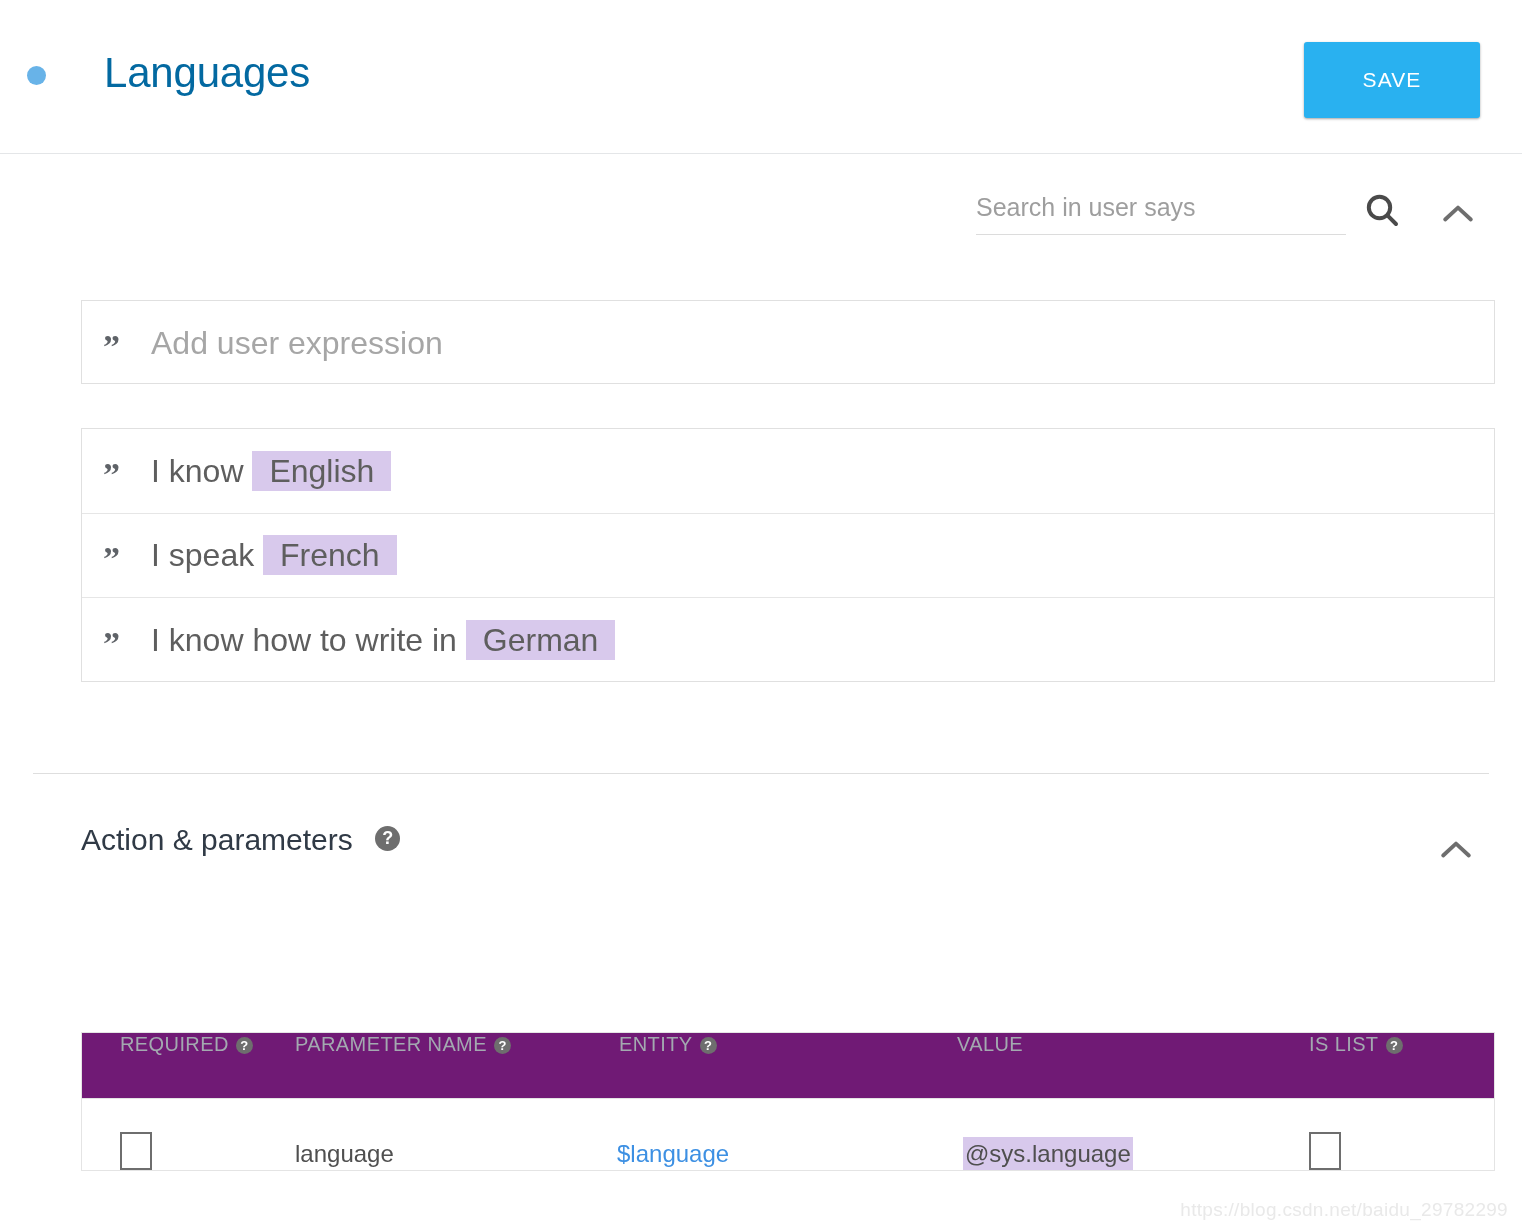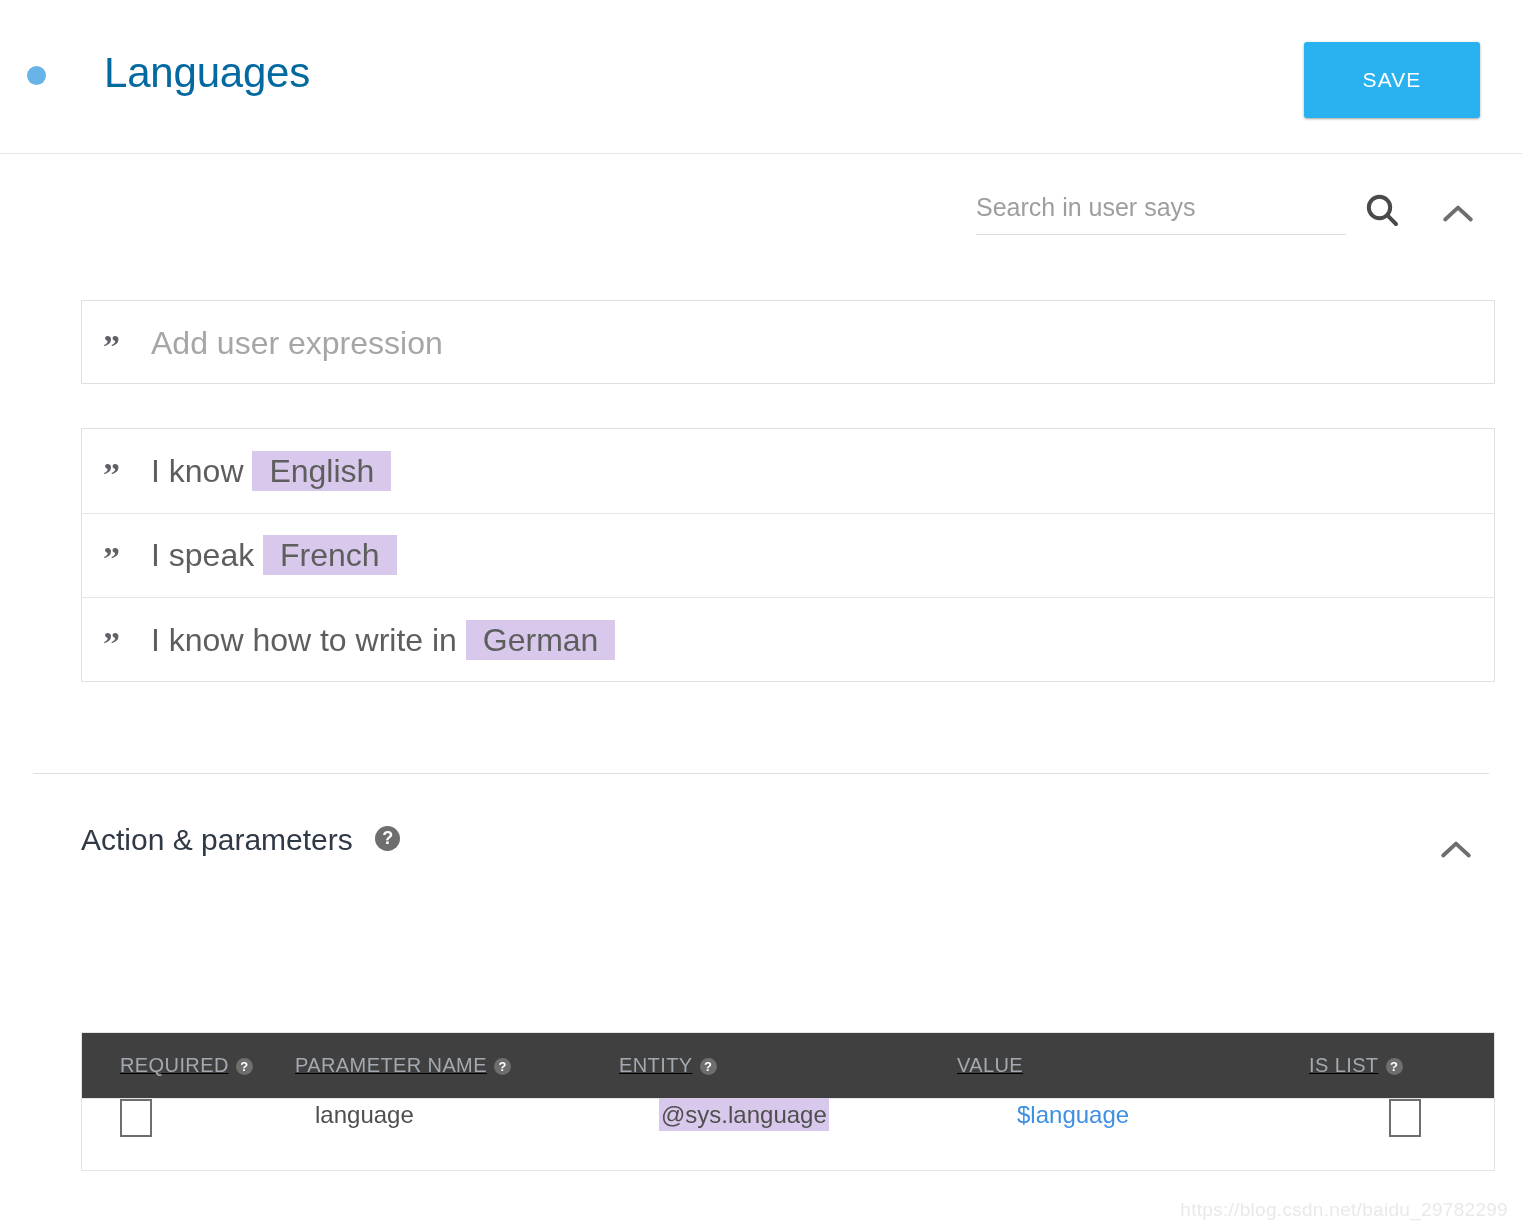--- a/index.html
+++ b/index.html
@@ -221,33 +221,31 @@
   .params-table {
     position: absolute;
     left: 81px; top: 1032px;
     width: 1414px;
     border: 1px solid #e4e4e4;
     border-bottom: none;
     background: #fff;
   }
   .params-head {
     display: flex;
-    align-items: center;
+    align-items: flex-start;
     height: 66px;
-    background: #404040;
+    background: #701a75;
     border-bottom: 1px solid #e4e4e4;
-    text-decoration: underline;
   }
   .params-row {
     display: flex;
-    align-items: flex-start;
+    align-items: flex-end;
     height: 72px;
     border-bottom: 1px solid #e4e4e4;
     background: #fff;
-    gap: 20px;
   }
   .col { padding: 0 0 0 0; }
   .col-required  { flex: 0 0 177px; padding-left: 38px; }
   .col-paramname { flex: 0 0 343px; padding-left: 36px; }
   .col-entity    { flex: 0 0 340px; padding-left: 17px; }
   .col-value     { flex: 0 0 344px; padding-left: 15px; }
   .col-islist    { flex: 1 1 auto;  padding-left: 23px; }
 
   .th {
     font-size: 20px;
@@ -374,26 +372,26 @@
       </div>
     </div>
 
     <div class="params-row">
       <div class="col col-required">
         <span class="checkbox"></span>
       </div>
       <div class="col col-paramname">
         <span class="td">language</span>
       </div>
+      <div class="col col-value">
+        <span class="td link">$language</span>
+      </div>
       <div class="col col-entity">
         <span class="td"><span class="hl">@sys.language</span></span>
       </div>
-      <div class="col col-value">
-        <span class="td link">$language</span>
-      </div>
       <div class="col col-islist">
         <span class="checkbox"></span>
       </div>
     </div>
 
   </div>
 
   <div class="watermark">https://blog.csdn.net/baidu_29782299</div>
 
 </div>

